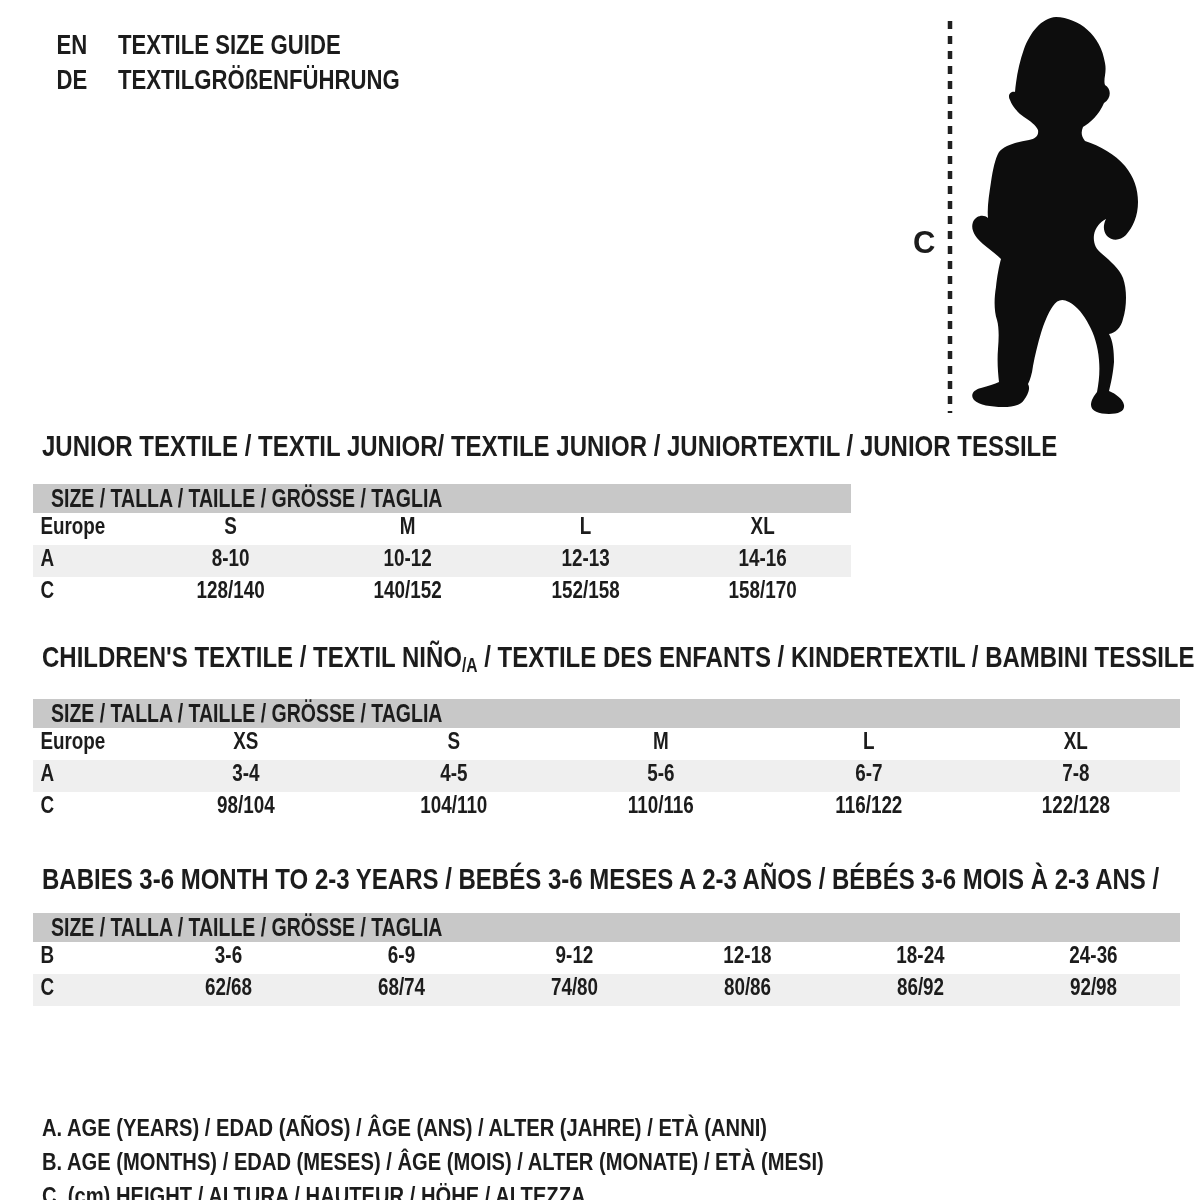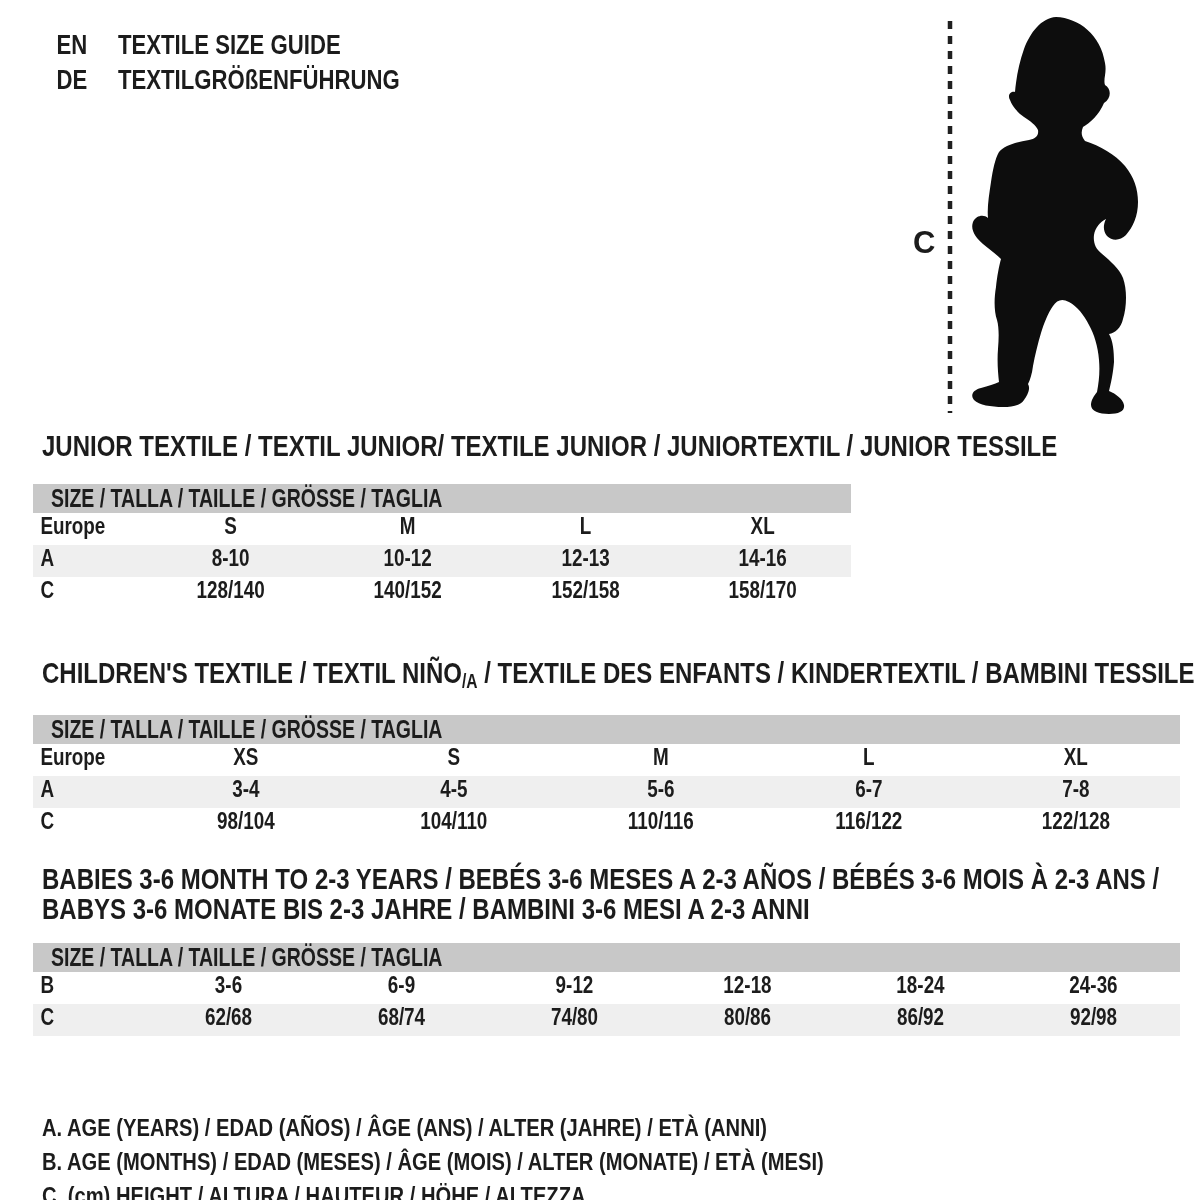--- a/index.html
+++ b/index.html
@@ -12,21 +12,21 @@
   .lang-code{width:78px;transform:scaleX(0.82);transform-origin:0 50%;white-space:nowrap;}
   .lang-title{transform:scaleX(0.82);transform-origin:0 50%;white-space:nowrap;}
 
   
   .figure{position:absolute;left:893px;top:10px;width:260px;height:412px;}
   .figure text{font-family:"Liberation Sans",sans-serif;font-weight:700;}
 
   
   .size-table{position:absolute;left:33px;}
   .t-junior{top:431px;width:818px;}
-  .t-children{top:658px;width:1147px;}
+  .t-children{top:642px;width:1147px;}
   .t-babies{top:864px;width:1147px;}
   .tbl-title{font-size:30px;line-height:30px;padding-left:9px;}
   .title-line{white-space:nowrap;}
   .scale-wrap{display:inline-block;transform:scaleX(0.8);transform-origin:0 50%;white-space:nowrap;}
   .scale-wrap .sub{font-size:0.65em;vertical-align:-5px;}
   .size-bar{height:29px;background:#c8c8c8;display:flex;align-items:flex-start;padding-left:18px;}
   .t-junior .size-bar{margin-top:23px;}
   .t-children .size-bar{margin-top:19px;}
   .t-babies .size-bar{margin-top:19px;}
   .size-bar>span{display:inline-block;font-size:25px;transform:scaleX(0.78);transform-origin:0 50%;white-space:nowrap;}
@@ -147,21 +147,20 @@
         <span class="cell">98/104</span>
         <span class="cell">104/110</span>
         <span class="cell">110/116</span>
         <span class="cell">116/122</span>
         <span class="cell">122/128</span>
       </div>
     </section>
     <section class="size-table t-babies">
       <div class="tbl-title">
         <div class="title-line"><span class="scale-wrap"><span>BABIES 3-6 MONTH TO 2-3 YEARS / BEBÉS 3-6 MESES A 2-3 AÑOS / BÉBÉS 3-6 MOIS À 2-3 ANS /</span></span></div>
-        <div class="title-line"><span class="scale-wrap"><span>BABYS 3-6 MONATE BIS 2-3 JAHRE / BAMBINI 3-6 MESI A 2-3 ANNI</span></span></div>
       </div>
       <div class="size-bar">
         <span>SIZE / TALLA / TAILLE / GRÖSSE / TAGLIA</span>
       </div>
       <div class="trow">
         <span class="rlabel">B</span>
         <span class="cell">3-6</span>
         <span class="cell">6-9</span>
         <span class="cell">9-12</span>
         <span class="cell">12-18</span>

